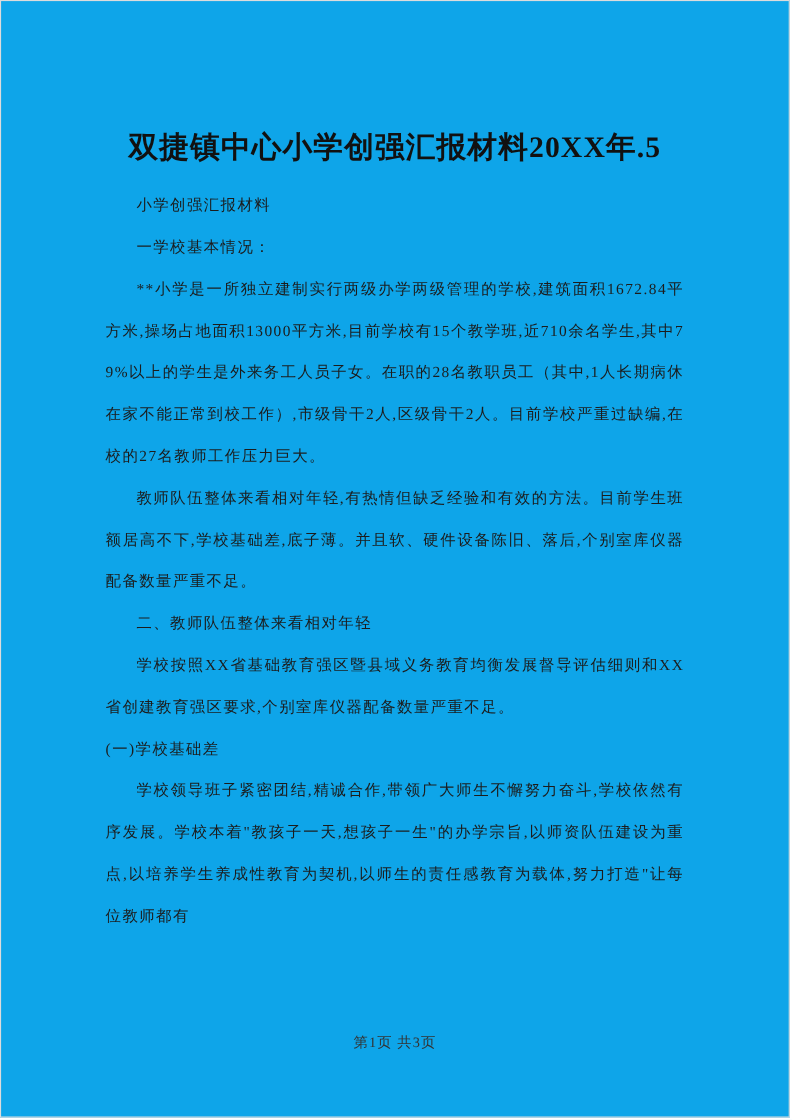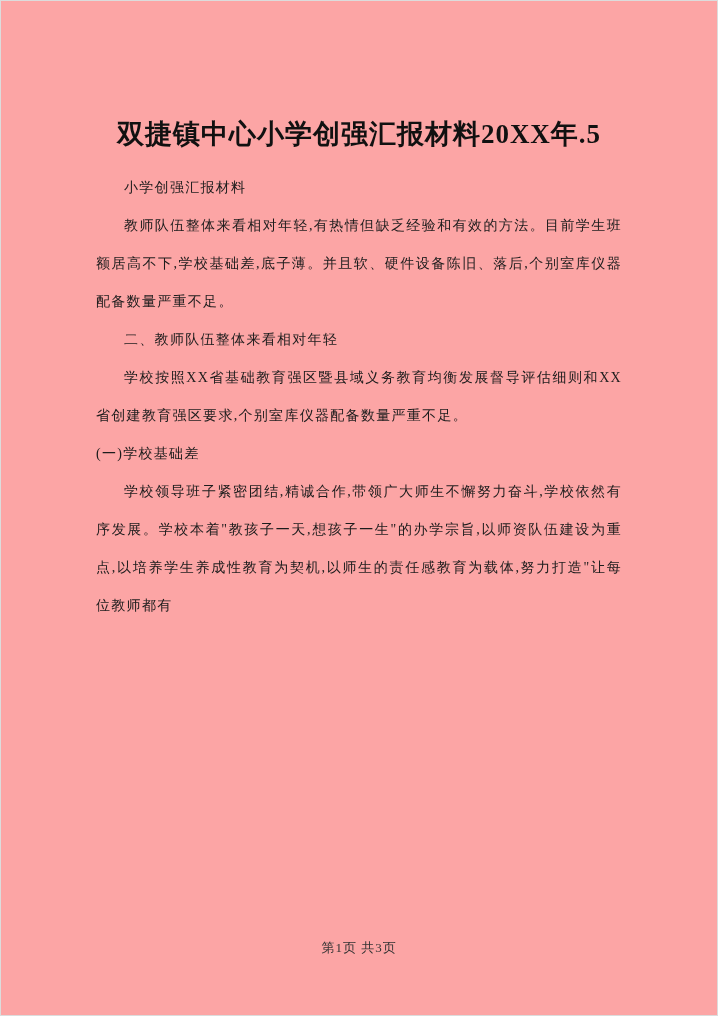--- a/index.html
+++ b/index.html
@@ -14,21 +14,21 @@
     font-family: "Liberation Serif", "DejaVu Serif", serif;
     color: #1c1c1c;
     overflow: hidden;
   }
   .page {
     position: absolute;
     inset: 0;
     width: 718px;
     height: 1016px;
     border: 1px solid #dcdcdc;
-    background: #fca5a5;
+    background: #0ea5e9;
     box-sizing: border-box;
   }
   .content {
     padding: 112px 95px 0 95px;
   }
   .doc-title {
     font-size: 27px;
     font-weight: bold;
     line-height: 42px;
     text-align: center;
@@ -60,20 +60,22 @@
     color: #333333;
   }
 </style>
 </head>
 <body>
 
 <div class="page">
   <div class="content">
     <h1 class="doc-title">双捷镇中心小学创强汇报材料20XX年.5</h1>
     <p class="para">小学创强汇报材料</p>
+    <p class="para">一学校基本情况：</p>
+    <p class="para">**小学是一所独立建制实行两级办学两级管理的学校,建筑面积1672.84平方米,操场占地面积13000平方米,目前学校有15个教学班,近710余名学生,其中79%以上的学生是外来务工人员子女。在职的28名教职员工（其中,1人长期病休在家不能正常到校工作）,市级骨干2人,区级骨干2人。目前学校严重过缺编,在校的27名教师工作压力巨大。</p>
     <p class="para">教师队伍整体来看相对年轻,有热情但缺乏经验和有效的方法。目前学生班额居高不下,学校基础差,底子薄。并且软、硬件设备陈旧、落后,个别室库仪器配备数量严重不足。</p>
     <p class="para">二、教师队伍整体来看相对年轻</p>
     <p class="para">学校按照XX省基础教育强区暨县域义务教育均衡发展督导评估细则和XX省创建教育强区要求,个别室库仪器配备数量严重不足。</p>
     <p class="para no-indent">(一)学校基础差</p>
     <p class="para">学校领导班子紧密团结,精诚合作,带领广大师生不懈努力奋斗,学校依然有序发展。学校本着"教孩子一天,想孩子一生"的办学宗旨,以师资队伍建设为重点,以培养学生养成性教育为契机,以师生的责任感教育为载体,努力打造"让每位教师都有</p>
   </div>
   <div class="footer">
     <span>第1页 共3页</span>
   </div>
 </div>

